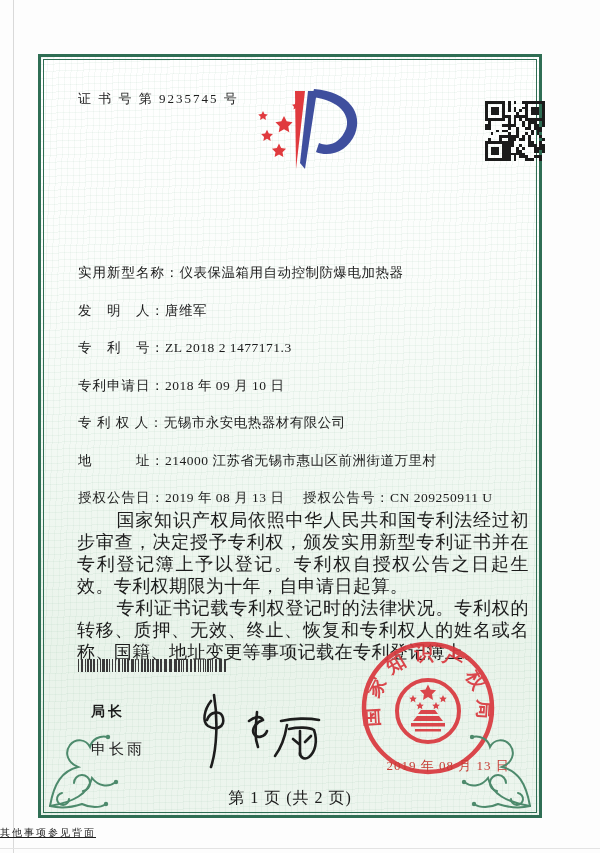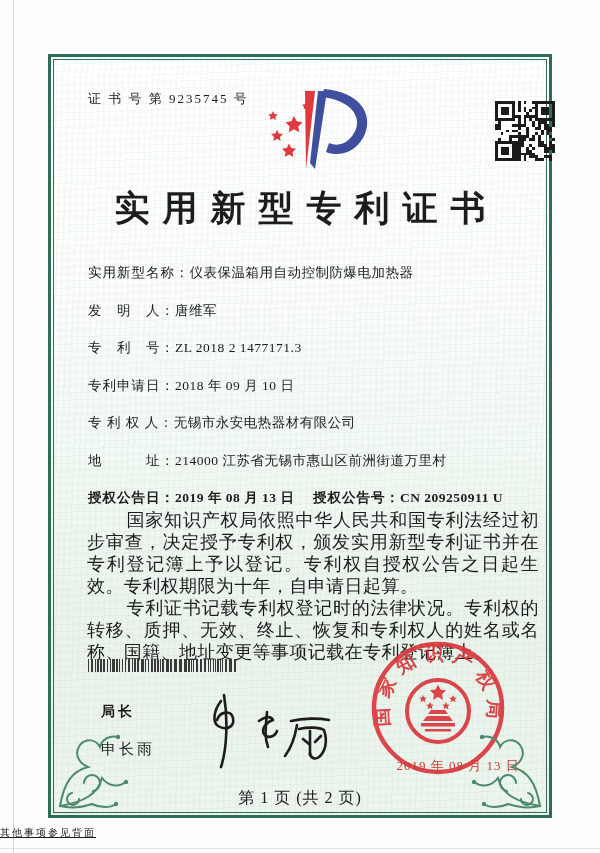--- a/index.html
+++ b/index.html
@@ -18,21 +18,21 @@
     background:#fdfdfd;
     font-family:"Liberation Serif","DejaVu Serif",serif;
     color:var(--text-dark);
     overflow:hidden;
   }
   .photo-edge-left{position:absolute;left:13px;top:0;bottom:0;width:1px;background:#d9d9d9;}
   .photo-edge-bottom{position:absolute;left:0;right:0;bottom:4px;height:1px;background:#e3e3e3;}
 
   
   .cert{
-    position:absolute;left:48px;top:54px;width:504px;height:764px;
+    position:absolute;left:38px;top:54px;width:504px;height:764px;
     border:3px solid var(--border-green);
     background:
       repeating-linear-gradient( 92deg, rgba(110,170,135,.07) 0 1px, rgba(0,0,0,0) 1px 6px),
       repeating-linear-gradient(178deg, rgba(110,170,135,.08) 0 1px, rgba(0,0,0,0) 1px 7px),
       linear-gradient(180deg,#ffffff 0%,#fbfdfb 28%,#f1f8f2 55%,#e9f3ea 78%,#edf5ee 100%);
   }
   .inner-line{position:absolute;inset:2px;border:1px solid var(--border-green);pointer-events:none;}
 
   .cert-number{position:absolute;left:37px;top:33px;font-size:13px;letter-spacing:2px;}
 
@@ -41,21 +41,21 @@
 
   .title{
     position:absolute;left:0;right:0;top:128px;text-align:center;
     font-size:35px;font-weight:bold;letter-spacing:13px;text-indent:13px;
   }
 
   .fields{position:absolute;left:37px;top:206px;right:30px;font-size:13.5px;}
   .frow{display:flex;margin-bottom:17.5px;line-height:20px;}
   .flabel{white-space:pre;letter-spacing:1px;}
   .fvalue{letter-spacing:.5px;}
-  .grant-row{display:flex;line-height:20px;font-weight:bold;}
+  .grant-row{display:flex;line-height:20px;}
   .grant-no{position:absolute;left:225px;display:flex;}
 
   .paras{position:absolute;left:36px;top:452px;width:452px;font-size:18px;line-height:22px;
          text-align:justify;}
   .paras p{text-indent:2.2em;letter-spacing:.4px;}
 
   .barcode{position:absolute;left:37px;top:602px;width:152px;height:13px;}
 
   .director-title{position:absolute;left:50px;top:646px;font-size:14px;letter-spacing:3px;font-weight:bold;}
   .director-name{position:absolute;left:50px;top:683px;font-size:15px;letter-spacing:3px;}
@@ -96,21 +96,20 @@
     <use href="#star" transform="translate(33,53) scale(0.62)" style="fill:var(--logo-red)"></use>
     <use href="#star" transform="translate(45,68) scale(0.74)" style="fill:var(--logo-red)"></use>
     <use href="#star" transform="translate(29,33) scale(0.5)" style="fill:var(--logo-red)"></use>
     <use href="#star" transform="translate(62,23) scale(0.42)" style="fill:var(--logo-red)"></use>
   </svg>
 
   <svg class="qr" id="qr" viewBox="0 0 25 25" shape-rendering="crispEdges">
       <path d="M2 2h1v1h-1zM3 2h1v1h-1zM4 2h1v1h-1zM5 2h1v1h-1zM6 2h1v1h-1zM7 2h1v1h-1zM8 2h1v1h-1zM2 3h1v1h-1zM8 3h1v1h-1zM2 4h1v1h-1zM4 4h1v1h-1zM5 4h1v1h-1zM6 4h1v1h-1zM8 4h1v1h-1zM2 5h1v1h-1zM4 5h1v1h-1zM5 5h1v1h-1zM6 5h1v1h-1zM8 5h1v1h-1zM2 6h1v1h-1zM4 6h1v1h-1zM5 6h1v1h-1zM6 6h1v1h-1zM8 6h1v1h-1zM2 7h1v1h-1zM8 7h1v1h-1zM2 8h1v1h-1zM3 8h1v1h-1zM4 8h1v1h-1zM5 8h1v1h-1zM6 8h1v1h-1zM7 8h1v1h-1zM8 8h1v1h-1zM16 2h1v1h-1zM17 2h1v1h-1zM18 2h1v1h-1zM19 2h1v1h-1zM20 2h1v1h-1zM21 2h1v1h-1zM22 2h1v1h-1zM16 3h1v1h-1zM22 3h1v1h-1zM16 4h1v1h-1zM18 4h1v1h-1zM19 4h1v1h-1zM20 4h1v1h-1zM22 4h1v1h-1zM16 5h1v1h-1zM18 5h1v1h-1zM19 5h1v1h-1zM20 5h1v1h-1zM22 5h1v1h-1zM16 6h1v1h-1zM18 6h1v1h-1zM19 6h1v1h-1zM20 6h1v1h-1zM22 6h1v1h-1zM16 7h1v1h-1zM22 7h1v1h-1zM16 8h1v1h-1zM17 8h1v1h-1zM18 8h1v1h-1zM19 8h1v1h-1zM20 8h1v1h-1zM21 8h1v1h-1zM22 8h1v1h-1zM2 16h1v1h-1zM3 16h1v1h-1zM4 16h1v1h-1zM5 16h1v1h-1zM6 16h1v1h-1zM7 16h1v1h-1zM8 16h1v1h-1zM2 17h1v1h-1zM8 17h1v1h-1zM2 18h1v1h-1zM4 18h1v1h-1zM5 18h1v1h-1zM6 18h1v1h-1zM8 18h1v1h-1zM2 19h1v1h-1zM4 19h1v1h-1zM5 19h1v1h-1zM6 19h1v1h-1zM8 19h1v1h-1zM2 20h1v1h-1zM4 20h1v1h-1zM5 20h1v1h-1zM6 20h1v1h-1zM8 20h1v1h-1zM2 21h1v1h-1zM8 21h1v1h-1zM2 22h1v1h-1zM3 22h1v1h-1zM4 22h1v1h-1zM5 22h1v1h-1zM6 22h1v1h-1zM7 22h1v1h-1zM8 22h1v1h-1zM10 2h1v1h-1zM12 2h1v1h-1zM15 2h1v1h-1zM10 3h1v1h-1zM10 4h1v1h-1zM12 4h1v1h-1zM15 4h1v1h-1zM10 5h1v1h-1zM12 5h1v1h-1zM14 5h1v1h-1zM13 6h1v1h-1zM9 7h1v1h-1zM10 7h1v1h-1zM12 7h1v1h-1zM13 7h1v1h-1zM14 7h1v1h-1zM15 7h1v1h-1zM10 8h1v1h-1zM12 8h1v1h-1zM14 8h1v1h-1zM3 9h1v1h-1zM10 9h1v1h-1zM12 9h1v1h-1zM15 9h1v1h-1zM17 9h1v1h-1zM18 9h1v1h-1zM19 9h1v1h-1zM22 9h1v1h-1zM2 10h1v1h-1zM3 10h1v1h-1zM8 10h1v1h-1zM9 10h1v1h-1zM10 10h1v1h-1zM11 10h1v1h-1zM12 10h1v1h-1zM15 10h1v1h-1zM17 10h1v1h-1zM19 10h1v1h-1zM20 10h1v1h-1zM22 10h1v1h-1zM2 11h1v1h-1zM3 11h1v1h-1zM10 11h1v1h-1zM13 11h1v1h-1zM16 11h1v1h-1zM17 11h1v1h-1zM19 11h1v1h-1zM20 11h1v1h-1zM21 11h1v1h-1zM6 12h1v1h-1zM8 12h1v1h-1zM9 12h1v1h-1zM13 12h1v1h-1zM18 12h1v1h-1zM20 12h1v1h-1zM21 12h1v1h-1zM4 13h1v1h-1zM10 13h1v1h-1zM13 13h1v1h-1zM16 13h1v1h-1zM18 13h1v1h-1zM20 13h1v1h-1zM7 14h1v1h-1zM8 14h1v1h-1zM9 14h1v1h-1zM10 14h1v1h-1zM11 14h1v1h-1zM12 14h1v1h-1zM13 14h1v1h-1zM15 14h1v1h-1zM17 14h1v1h-1zM21 14h1v1h-1zM3 15h1v1h-1zM7 15h1v1h-1zM10 15h1v1h-1zM11 15h1v1h-1zM12 15h1v1h-1zM14 15h1v1h-1zM15 15h1v1h-1zM17 15h1v1h-1zM22 15h1v1h-1zM9 16h1v1h-1zM10 16h1v1h-1zM11 16h1v1h-1zM17 16h1v1h-1zM18 16h1v1h-1zM21 16h1v1h-1zM9 17h1v1h-1zM10 17h1v1h-1zM11 17h1v1h-1zM14 17h1v1h-1zM17 17h1v1h-1zM18 17h1v1h-1zM19 17h1v1h-1zM21 17h1v1h-1zM22 17h1v1h-1zM9 18h1v1h-1zM10 18h1v1h-1zM13 18h1v1h-1zM15 18h1v1h-1zM19 18h1v1h-1zM20 18h1v1h-1zM21 18h1v1h-1zM22 18h1v1h-1zM9 19h1v1h-1zM10 19h1v1h-1zM13 19h1v1h-1zM14 19h1v1h-1zM19 19h1v1h-1zM20 19h1v1h-1zM22 19h1v1h-1zM9 20h1v1h-1zM10 20h1v1h-1zM11 20h1v1h-1zM12 20h1v1h-1zM13 20h1v1h-1zM14 20h1v1h-1zM15 20h1v1h-1zM9 21h1v1h-1zM10 21h1v1h-1zM12 21h1v1h-1zM14 21h1v1h-1zM15 21h1v1h-1zM16 21h1v1h-1zM19 21h1v1h-1zM20 21h1v1h-1zM21 21h1v1h-1zM9 22h1v1h-1zM10 22h1v1h-1zM12 22h1v1h-1zM16 22h1v1h-1zM17 22h1v1h-1zM18 22h1v1h-1zM21 22h1v1h-1z" fill="#1b1b1b"></path>
     </svg>
 
-  <div class="title">实用新型专利证书</div>
 
   <div class="fields">
     <div class="frow">
       <span class="flabel">实用新型名称：</span>
       <span class="fvalue">仪表保温箱用自动控制防爆电加热器</span>
     </div>
     <div class="frow">
       <span class="flabel">发　明　人：</span>
       <span class="fvalue">唐维军</span>
     </div>

